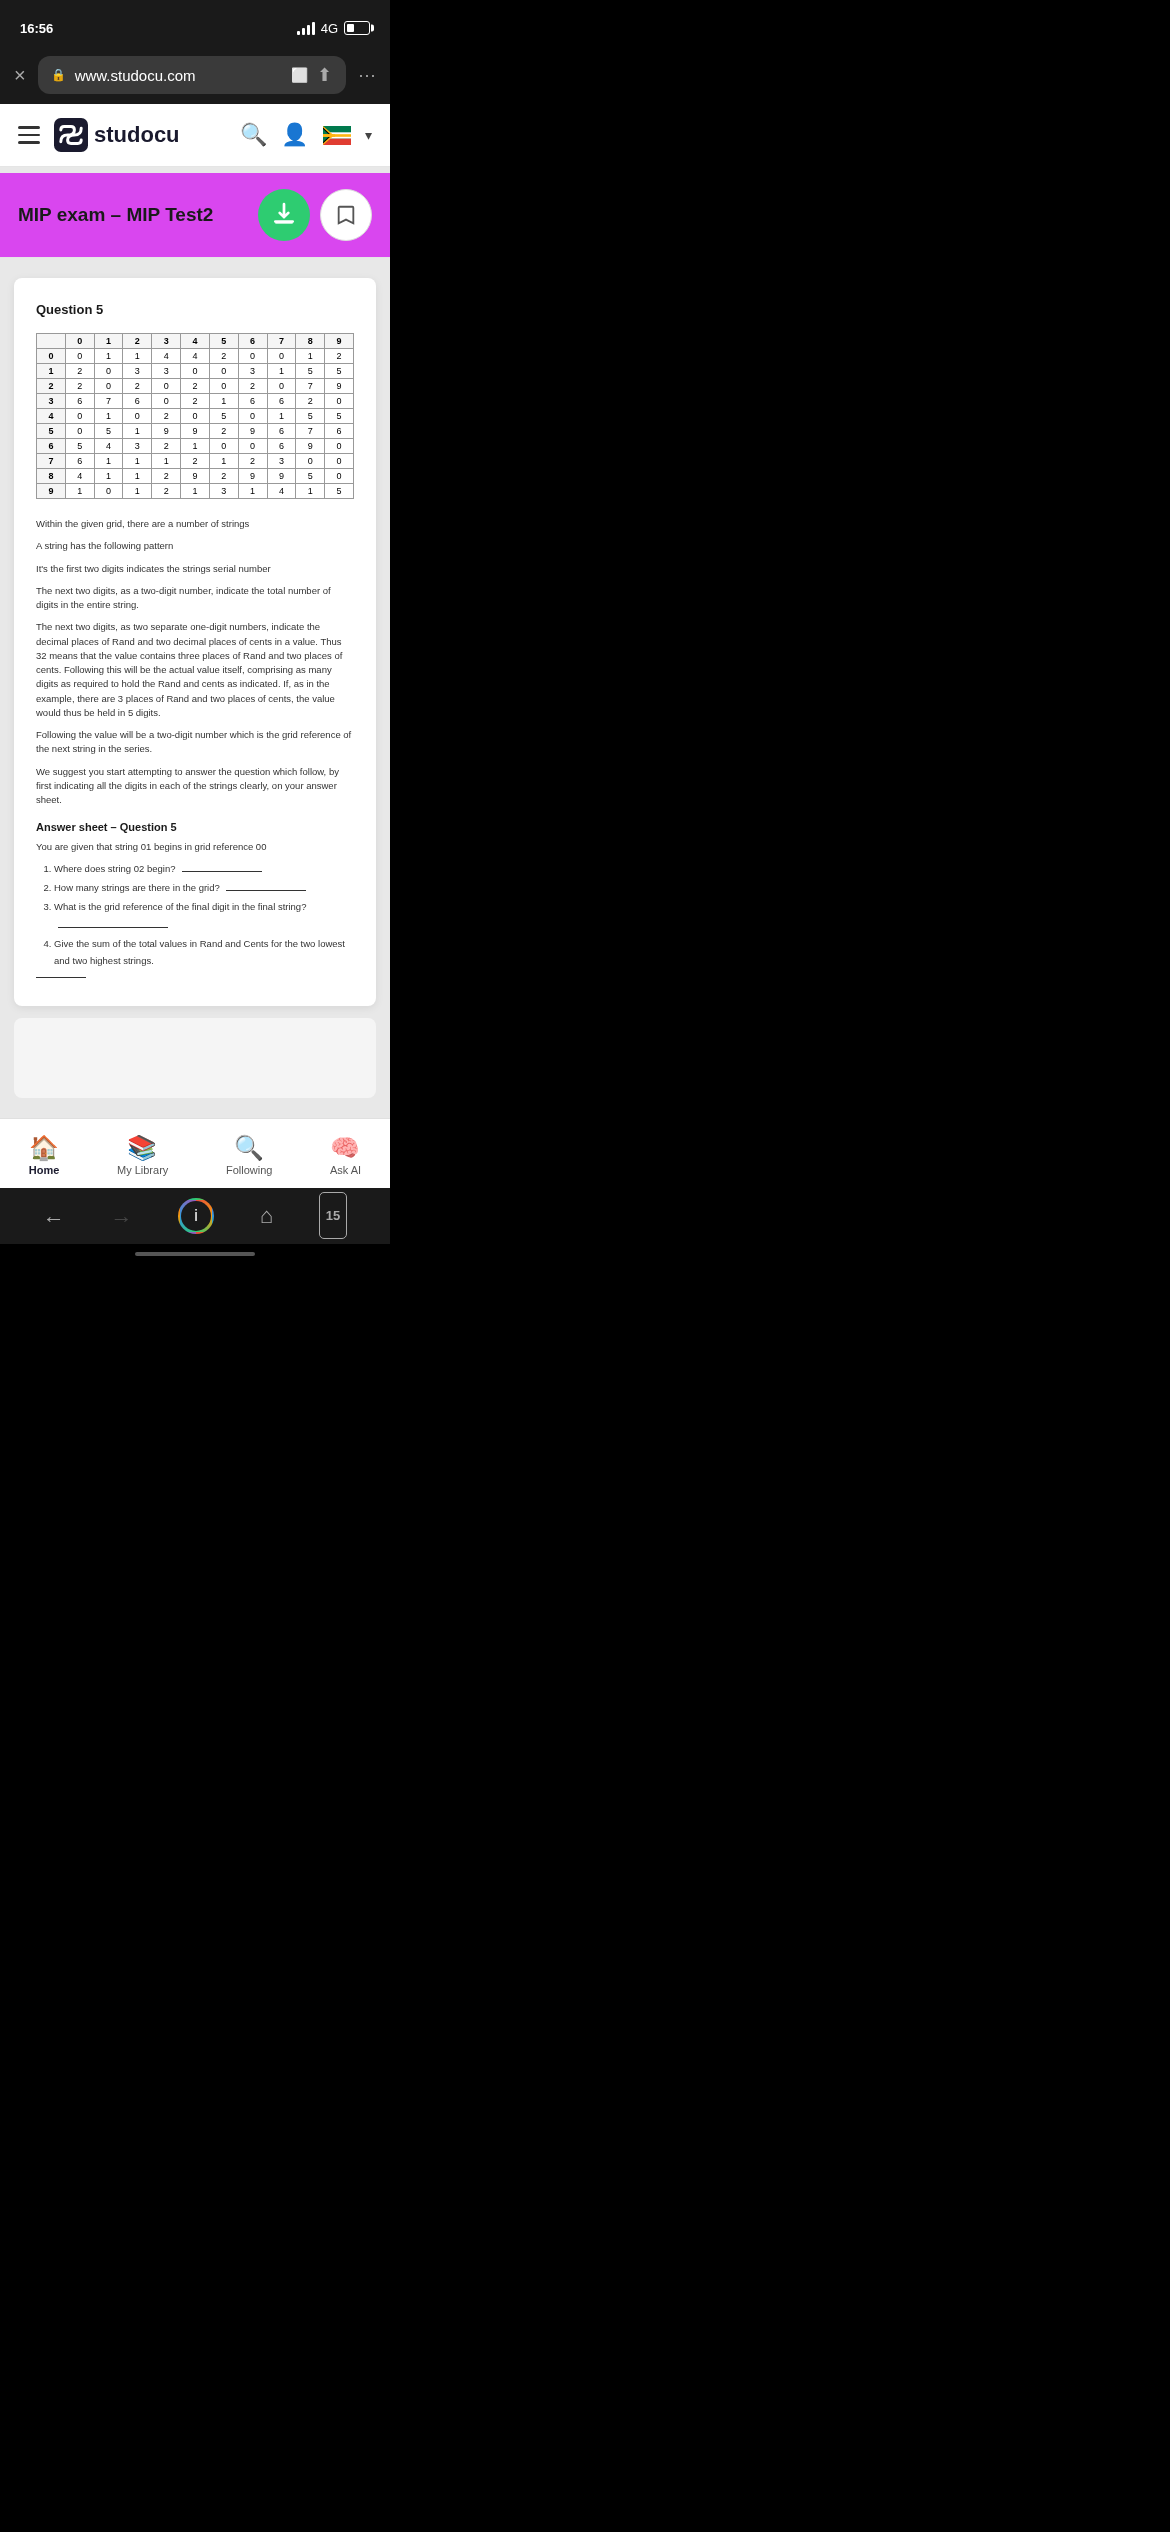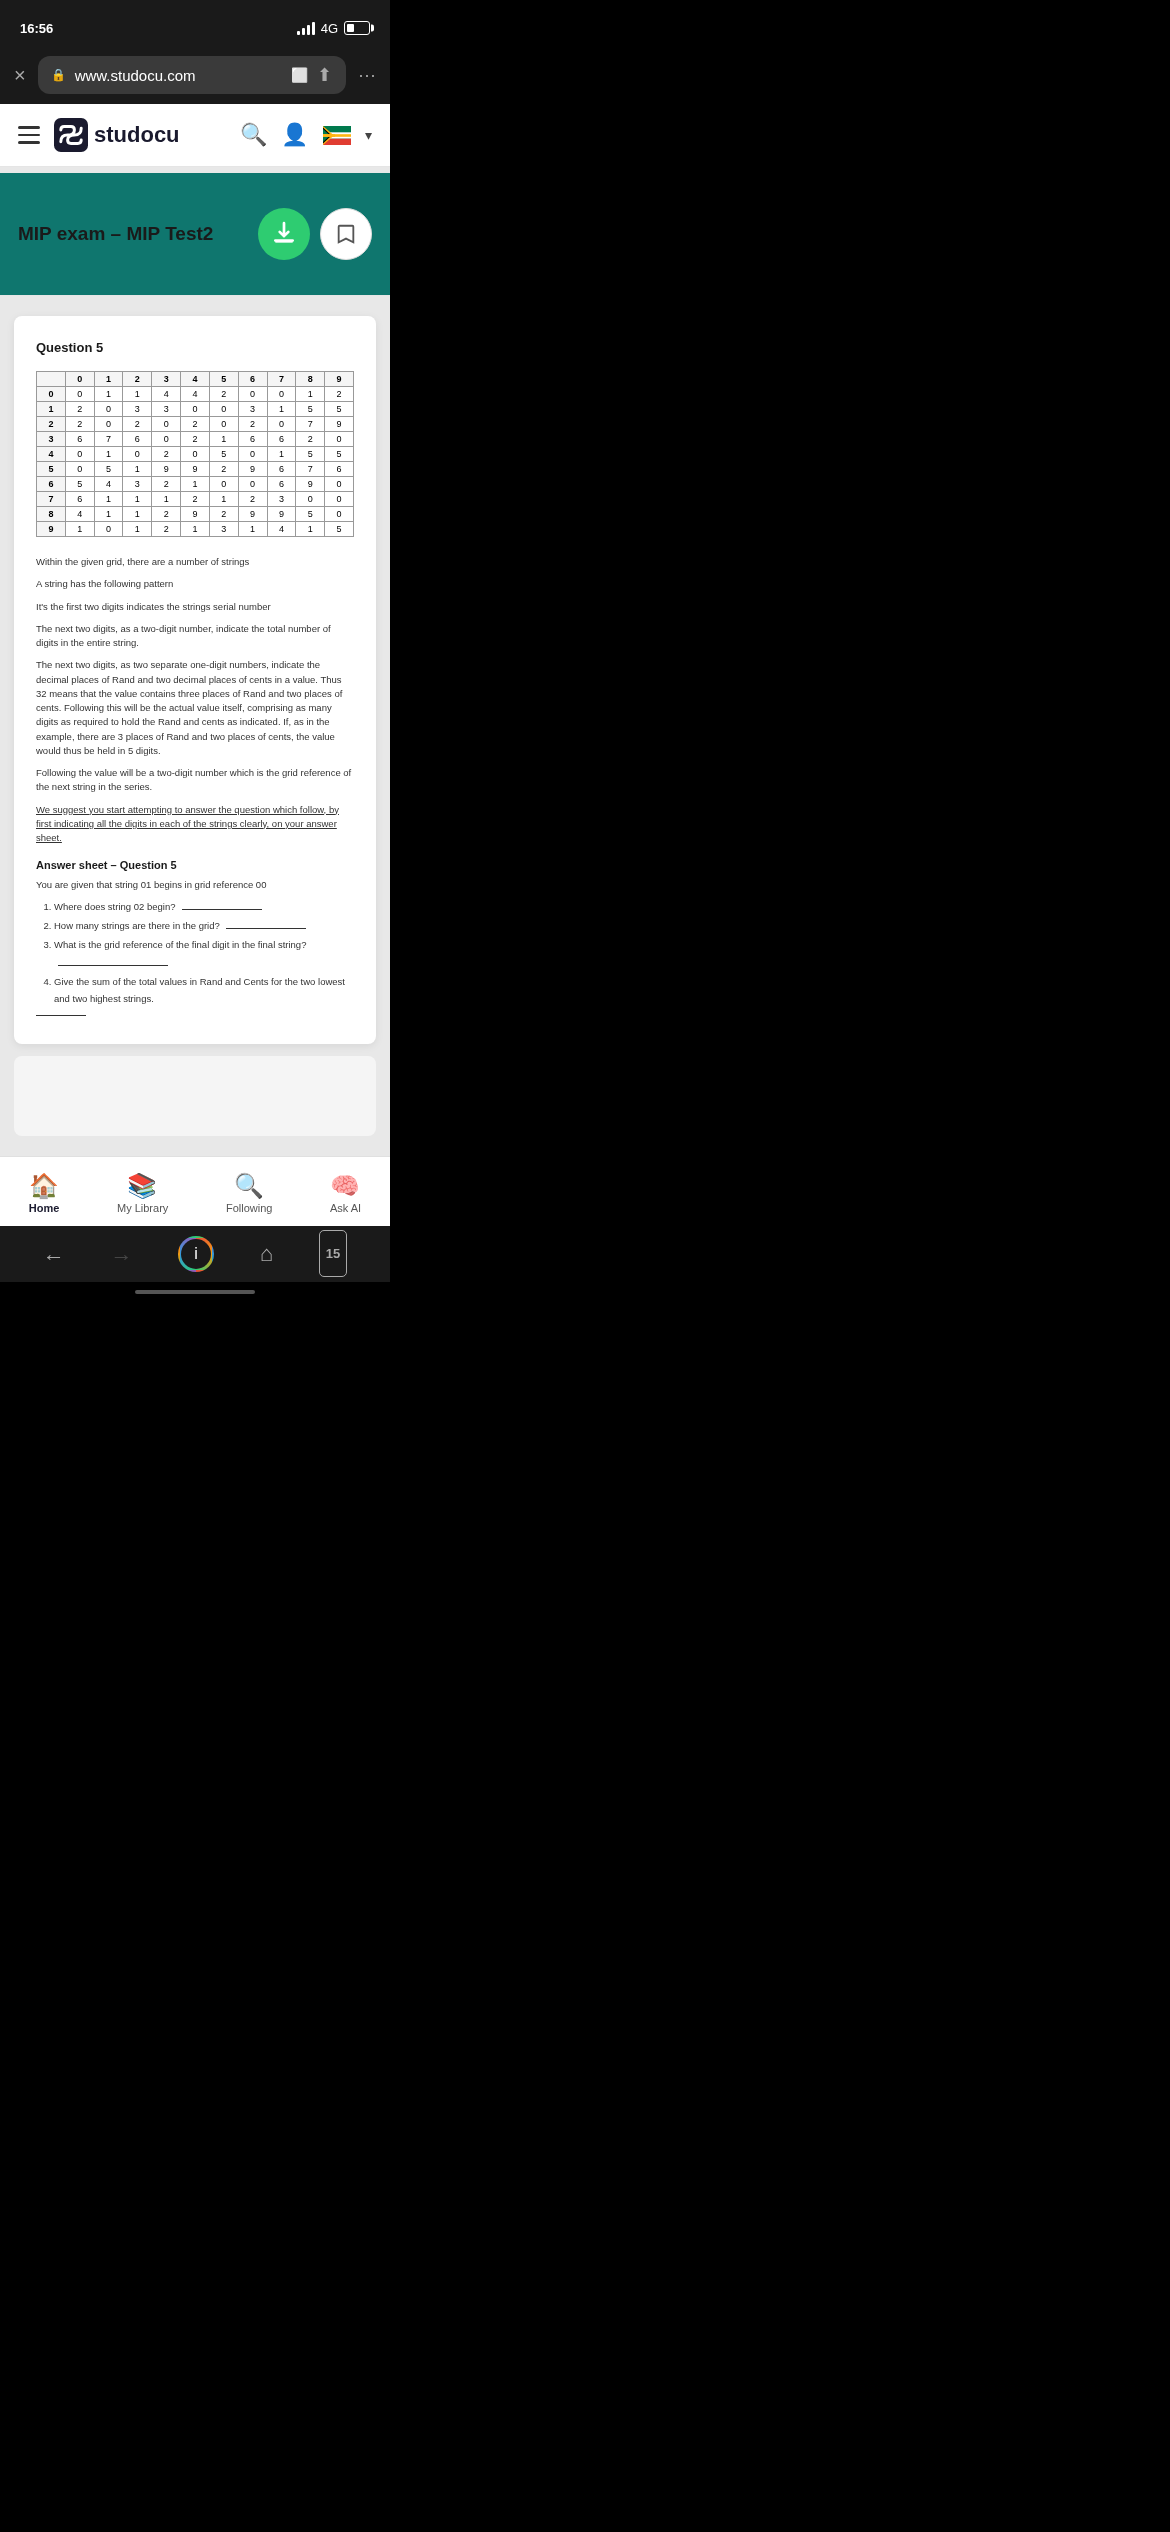--- a/index.html
+++ b/index.html
@@ -176,22 +176,22 @@
       font-size: 14px;
       color: #444;
     }
     
     .divider {
       height: 6px;
       background: #e8e8e8;
     }
     
     .doc-header {
-      background: #0f766e;
-      padding: 35px 18px;
+      background: #d946ef;
+      padding: 16px 18px;
       display: flex;
       align-items: center;
       justify-content: space-between;
       border-bottom: 1px solid #e5e5e5;
     }
     .doc-title {
       font-size: 19px;
       font-weight: 700;
       color: #1a1a1a;
       flex: 1;
@@ -661,21 +661,21 @@
             </tr>
           </tbody>
       </table>
 
       <p class="q-paragraph">Within the given grid, there are a number of strings</p>
       <p class="q-paragraph">A string has the following pattern</p>
       <p class="q-paragraph">It's the first two digits indicates the strings serial number</p>
       <p class="q-paragraph">The next two digits, as a two-digit number, indicate the total number of digits in the entire string.</p>
       <p class="q-paragraph">The next two digits, as two separate one-digit numbers, indicate the decimal places of Rand and two decimal places of cents in a value. Thus 32 means that the value contains three places of Rand and two places of cents. Following this will be the actual value itself, comprising as many digits as required to hold the Rand and cents as indicated. If, as in the example, there are 3 places of Rand and two places of cents, the value would thus be held in 5 digits.</p>
       <p class="q-paragraph">Following the value will be a two-digit number which is the grid reference of the next string in the series.</p>
-      <p class="q-paragraph" style="margin-top:0;text-decoration:underline;">We suggest you start attempting to answer the question which follow, by first indicating all the digits in each of the strings clearly, on your answer sheet.</p>
+      <p class="q-paragraph" style="margin-top:0;">We suggest you start attempting to answer the question which follow, by first indicating all the digits in each of the strings clearly, on your answer sheet.</p>
 
       <div class="answer-sheet-title">Answer sheet – Question 5</div>
       <p class="answer-intro">You are given that string 01 begins in grid reference 00</p>
       <ol class="answer-list">
         <li>Where does string 02 begin? <span class="blank-line"></span></li>
         <li>How many strings are there in the grid? <span class="blank-line"></span></li>
         <li>What is the grid reference of the final digit in the final string? <span class="blank-line-long"></span></li>
         <li>Give the sum of the total values in Rand and Cents for the two lowest and two highest strings.</li>
       </ol>
       <div class="answer-line"></div>

